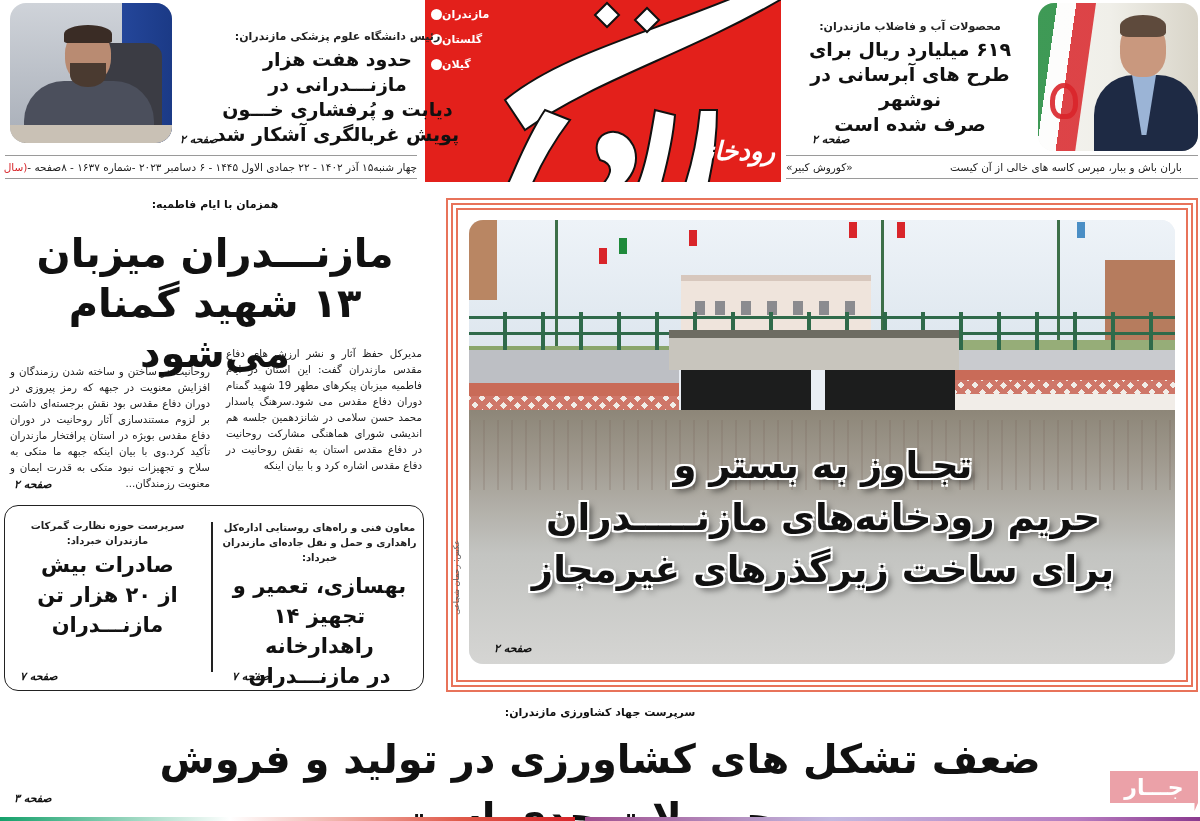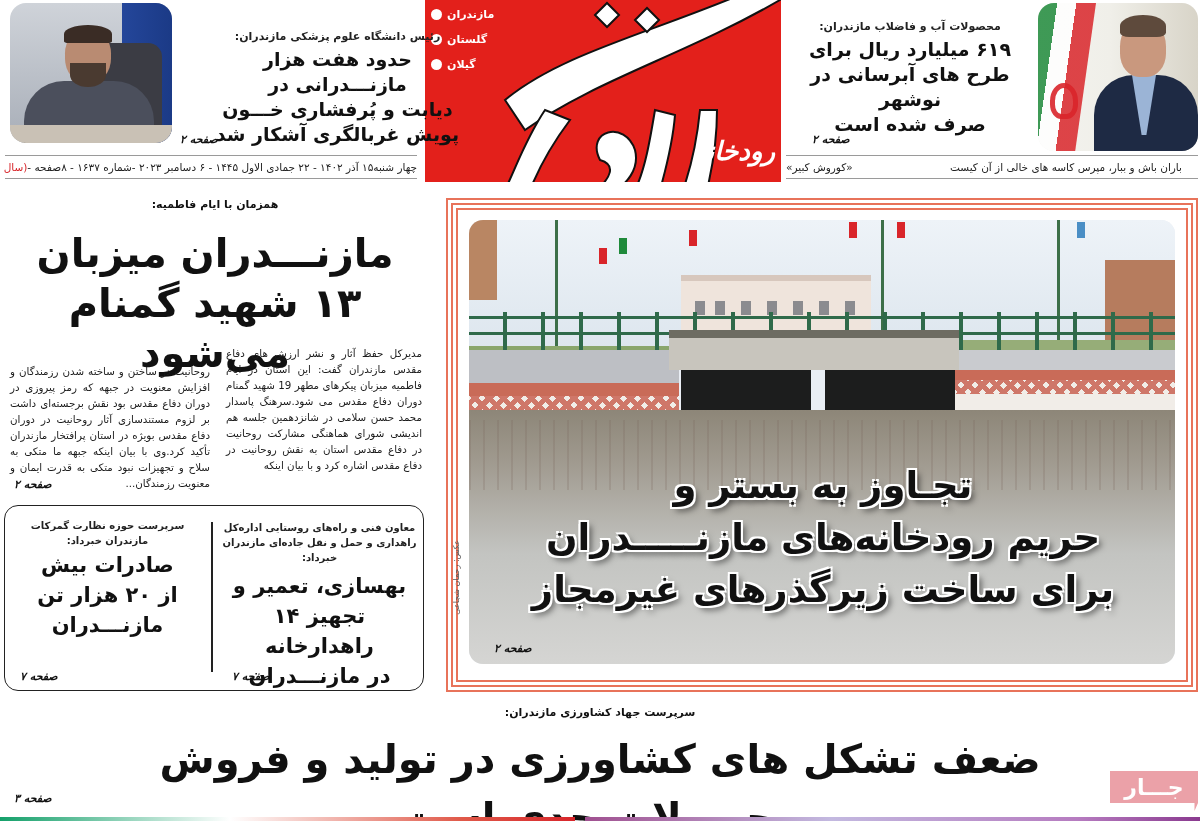--- a/index.html
+++ b/index.html
@@ -10,21 +10,21 @@
   
   .logo {
     left: 425px; top: 0; width: 356px; height: 182px;
     background: #e3201b; overflow: hidden;
   }
   .logo-script {
     position: absolute; left: 60px; top: -40px; width: 300px; height: 230px;
   }
   .logo-regions { position: absolute; left: 6px; top: 4px; direction: rtl; }
   .logo-region {
-    display: flex; align-items: center; gap: 5px; height: 21px; margin-bottom: 4px;
+    display: flex; align-items: center; height: 21px; margin-bottom: 4px;
     color: #fff; font-size: 11px; font-weight: bold; direction: ltr;
   }
   .logo-region .dot { width: 11px; height: 11px; border-radius: 50%; background: #fff; display: inline-block; }
   .logo-daily {
     position: absolute; right: 6px; bottom: 16px; color: #fff;
     font-family: "DejaVu Serif", serif; font-size: 26px; font-weight: bold; font-style: italic;
   }
 
   
   .photo {
@@ -131,21 +131,21 @@
   .bridge { position: absolute; left: 200px; top: 110px; width: 290px; height: 40px; background: #c8c5bd;
     border-top: 8px solid #6d6c62; }
   .tunnel { position: absolute; top: 150px; height: 40px; width: 130px; background: #1c1d1d; }
   .water { position: absolute; left: 0; top: 190px; width: 100%; height: 260px;
     background: linear-gradient(180deg,#8d8678 0%,#a09a8f 20%,#c3c4c1 55%,#d6d6d4 100%); }
   .water-ref { position: absolute; left: 0; top: 200px; width: 100%; height: 70px;
     background: repeating-linear-gradient(90deg, rgba(120,100,90,.22) 0 2px, transparent 2px 14px); }
 
   .feature-head { left: 478px; top: 440px; width: 690px; text-align: center;
     font-size: 37px; font-weight: bold; line-height: 52px; color: #111;
-    text-shadow: 0 0 3px #fff, 2px 2px 0 #fff, -2px -2px 0 #fff, 2px -2px 0 #fff, -2px 2px 0 #fff, 4px 4px 6px rgba(0,0,0,.55); margin-top: 20px; }
+    text-shadow: 0 0 3px #fff, 2px 2px 0 #fff, -2px -2px 0 #fff, 2px -2px 0 #fff, -2px 2px 0 #fff, 4px 4px 6px rgba(0,0,0,.55); }
   .photo-credit { left: 452px; top: 540px; width: 12px; font-size: 8px; color: #555;
     writing-mode: vertical-rl; transform: rotate(180deg); }
   .feature-page { left: 494px; top: 642px; }
 
   
   .bottom-kicker { left: 420px; top: 706px; width: 360px; text-align: center; font-size: 11px; font-weight: bold; }
   .bottom-head { left: 60px; top: 730px; width: 1080px; text-align: center; font-size: 40px; font-weight: bold; line-height: 58px; }
   .bottom-page { left: 14px; top: 792px; }
   .jar-badge { left: 1110px; top: 771px; width: 88px; height: 40px; background: #eba1a8;
     color: #fff; font-size: 22px; font-weight: bold; display: flex; align-items: center; justify-content: center;

